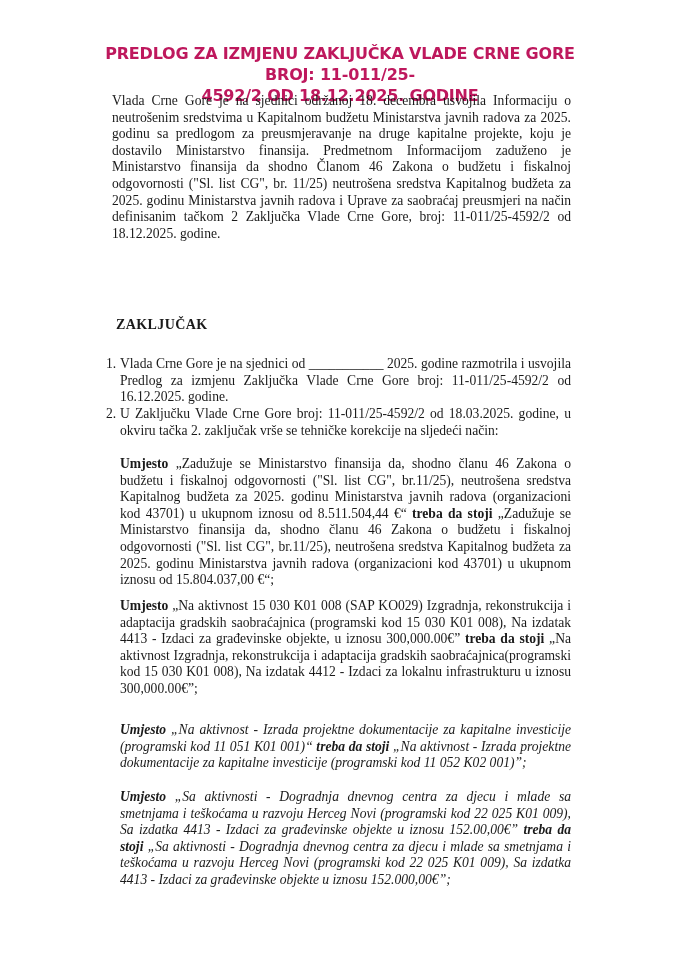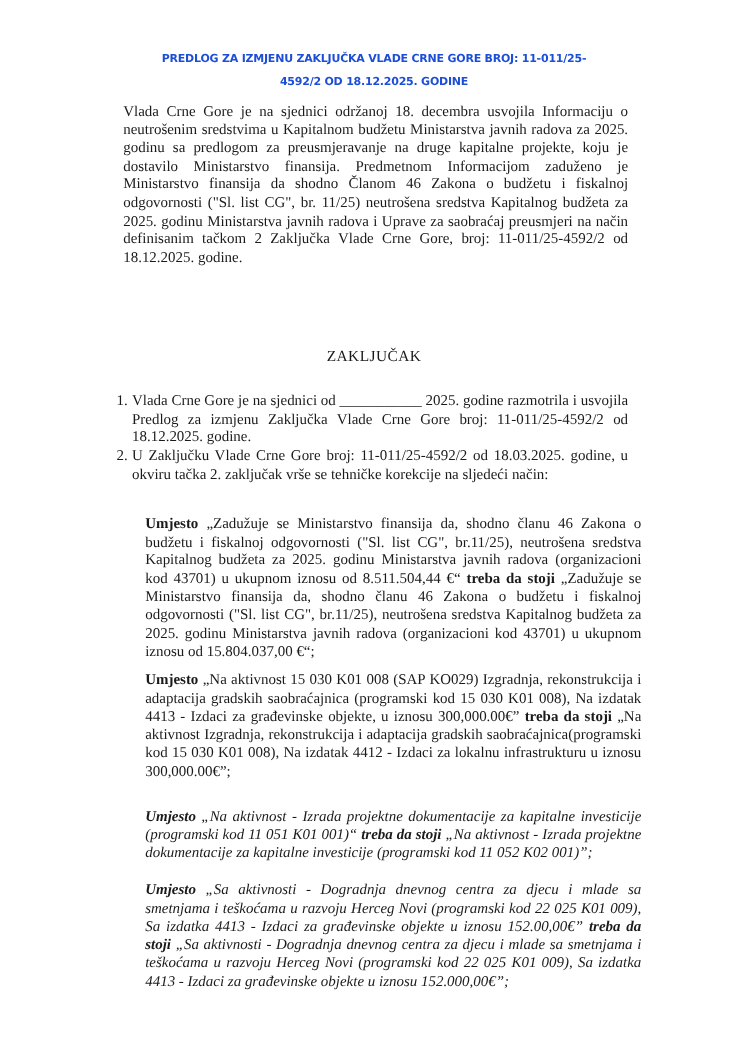--- a/index.html
+++ b/index.html
@@ -7,59 +7,59 @@
   .page {
     position: absolute; left: 0; top: 0; width: 679px; height: 960px;
     background: #ffffff; color: #1a1a1a;
     font-family: "Liberation Serif", "DejaVu Serif", serif;
     font-size: 13.6px; line-height: 16.6px;
   }
   .title {
     position: absolute; left: 100px; top: 43px; width: 480px;
     text-align: center;
     font-family: "DejaVu Sans", "Liberation Sans", sans-serif;
-    font-weight: bold; font-size: 10px; line-height: 21px; color: #1d4ed8;
+    font-weight: bold; font-size: 16px; line-height: 21px; color: #be185d;
     letter-spacing: -0.2px;
   }
   .para {
     position: absolute; left: 112px; width: 459px;
     text-align: justify; margin: 0;
   }
   .heading {
-    position: absolute; left: 100px; top: 317px; width: 480px;
-    text-align: center; font-weight: normal; font-size: 14px; letter-spacing: 0.4px;
+    position: absolute; left: 116px; top: 317px; width: 480px;
+    text-align: left; font-weight: bold; font-size: 14px; letter-spacing: 0.4px;
   }
   .item {
     position: absolute; left: 106px; width: 465px; margin: 0;
   }
   .item .num { position: absolute; left: 0; top: 0; }
   .item .txt { display: block; margin-left: 14px; text-align: justify; }
   .sub {
-    position: absolute; left: 120px; width: 451px; margin: 12px; text-align: justify;
+    position: absolute; left: 120px; width: 451px; margin: 0; text-align: justify;
   }
   b { font-weight: bold; }
 </style>
 </head>
 <body>
 
 <div class="page">
 
   <div class="title">
     <div>PREDLOG ZA IZMJENU ZAKLJUČKA VLADE CRNE GORE BROJ: 11-011/25-</div>
     <div>4592/2 OD 18.12.2025. GODINE</div>
   </div>
 
   <p class="para" style="top:93px;">Vlada Crne Gore je na sjednici održanoj 18. decembra usvojila Informaciju o neutrošenim sredstvima u Kapitalnom budžetu Ministarstva javnih radova za 2025. godinu sa predlogom za preusmjeravanje na druge kapitalne projekte, koju je dostavilo Ministarstvo finansija. Predmetnom Informacijom zaduženo je Ministarstvo finansija da shodno Članom 46 Zakona o budžetu i fiskalnoj odgovornosti ("Sl. list CG", br. 11/25) neutrošena sredstva Kapitalnog budžeta za 2025. godinu Ministarstva javnih radova i Uprave za saobraćaj preusmjeri na način definisanim tačkom 2 Zaključka Vlade Crne Gore, broj: 11-011/25-4592/2 od 18.12.2025. godine.</p>
 
 
   <div class="heading">ZAKLJUČAK</div>
 
   <div class="item" style="top:356px;">
     <span class="num">1.</span>
-    <span class="txt">Vlada Crne Gore je na sjednici od ___________ 2025. godine razmotrila i usvojila Predlog za izmjenu Zaključka Vlade Crne Gore broj: 11-011/25-4592/2 od 18.12.2025. godine.</span>
+    <span class="txt">Vlada Crne Gore je na sjednici od ___________ 2025. godine razmotrila i usvojila Predlog za izmjenu Zaključka Vlade Crne Gore broj: 11-011/25-4592/2 od 16.12.2025. godine.</span>
   </div>
 
   <div class="item" style="top:406px;">
     <span class="num">2.</span>
     <span class="txt">U Zaključku Vlade Crne Gore broj: 11-011/25-4592/2 od 18.03.2025. godine, u okviru tačka 2. zaključak vrše se tehničke korekcije na sljedeći način:</span>
   </div>
 
   <p class="sub" style="top:456px;">
     <b>Umjesto</b><span> „Zadužuje se Ministarstvo finansija da, shodno članu 46 Zakona o budžetu i fiskalnoj odgovornosti ("Sl. list CG", br.11/25), neutrošena sredstva Kapitalnog budžeta za 2025. godinu Ministarstva javnih radova (organizacioni kod 43701) u ukupnom iznosu od 8.511.504,44 €“ </span><b>treba da stoji</b><span> „Zadužuje se Ministarstvo finansija da, shodno članu 46 Zakona o budžetu i fiskalnoj odgovornosti ("Sl. list CG", br.11/25), neutrošena sredstva Kapitalnog budžeta za 2025. godinu Ministarstva javnih radova (organizacioni kod 43701) u ukupnom iznosu od 15.804.037,00 €“;</span>
   </p>

